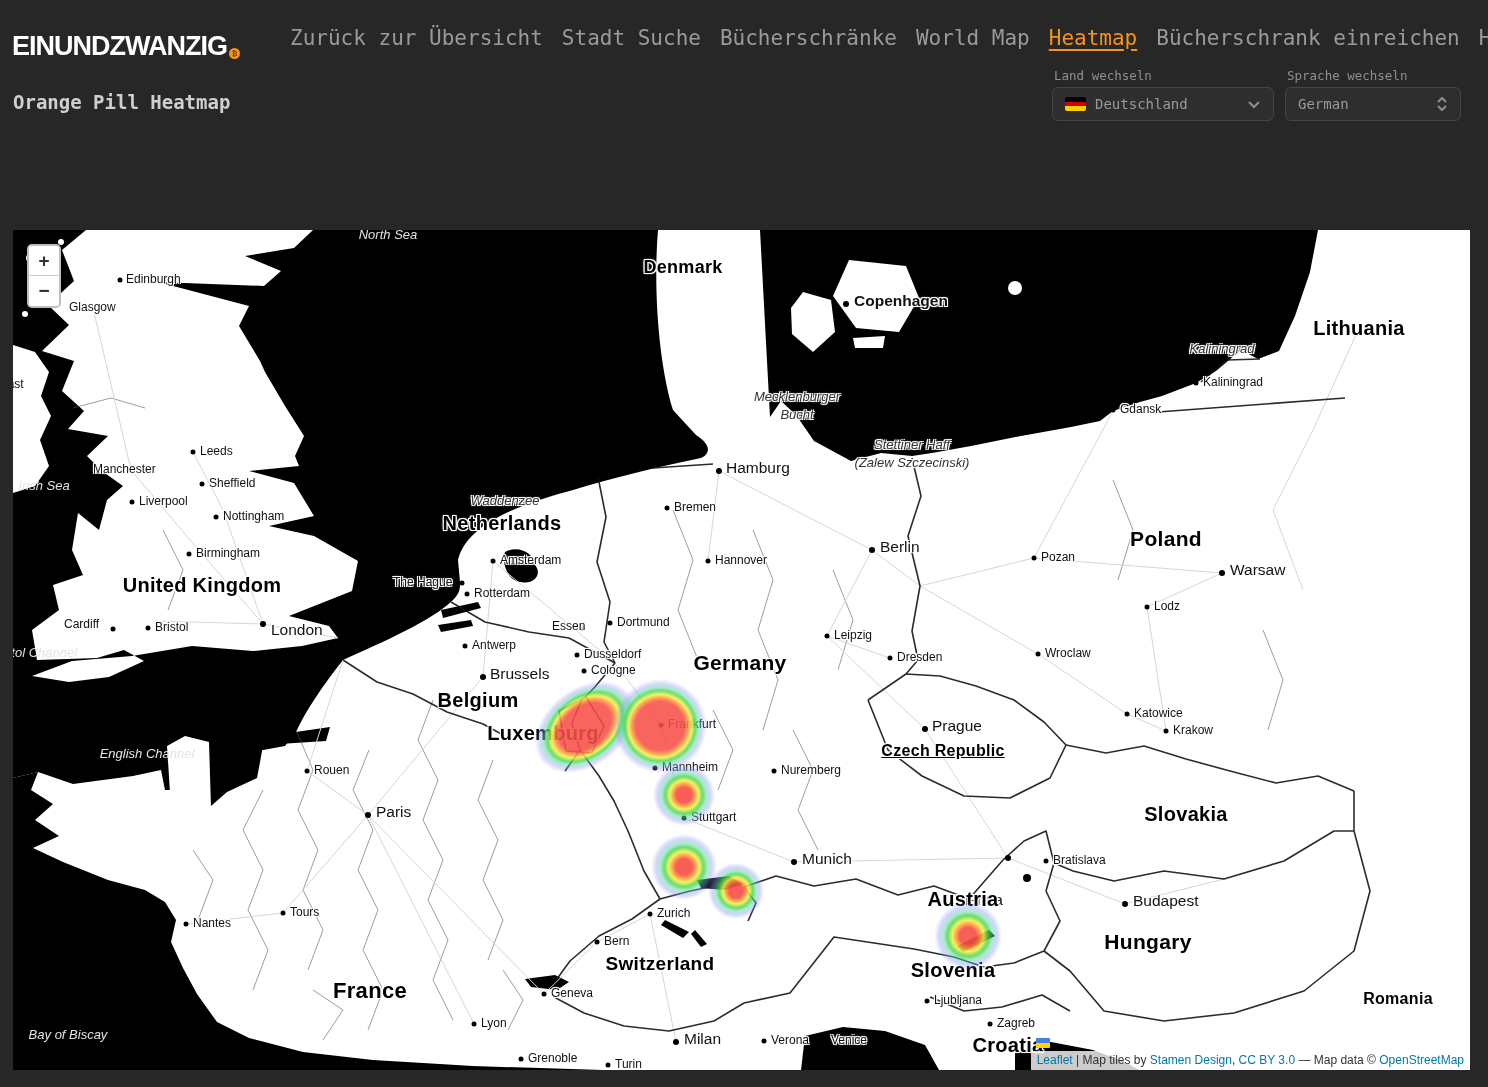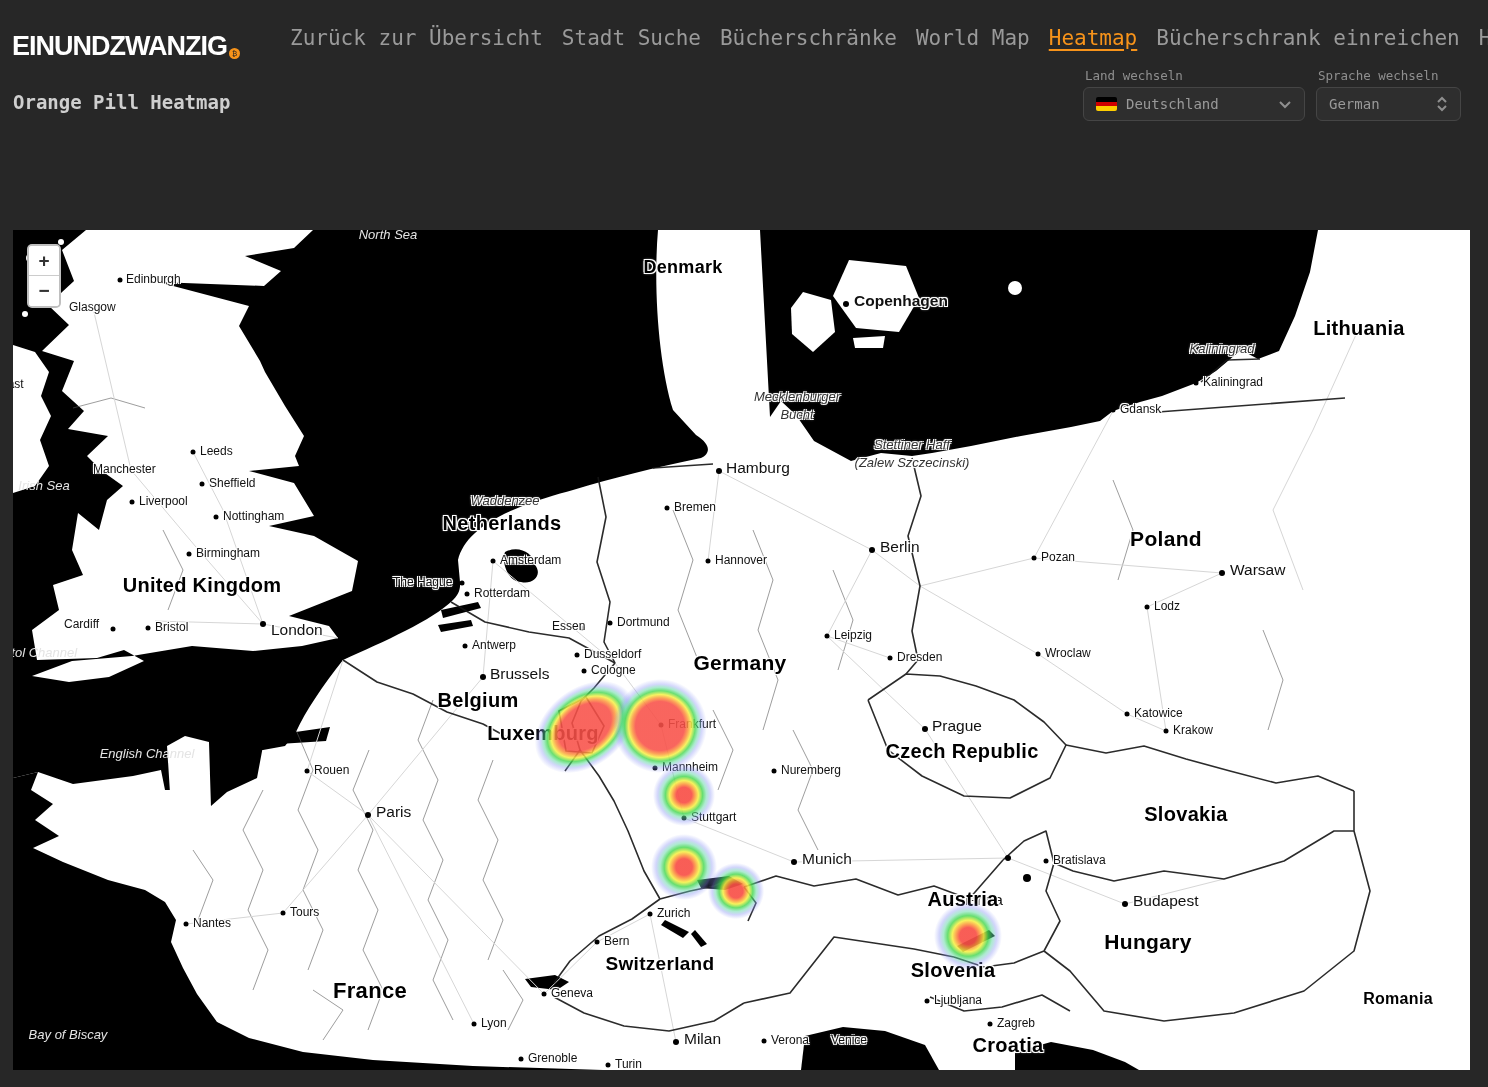--- a/index.html
+++ b/index.html
@@ -20,21 +20,21 @@
   .nav a.active { color:#f7931a; text-decoration:underline; text-underline-offset:4px; }
 
   
   .controls { position:absolute; top:68px; right:27px; display:flex; gap:11px; }
   .control-group { display:flex; flex-direction:column; }
   .control-label { font-size:12.5px; color:#8f8f8f; margin-bottom:4px; padding-left:2px; }
   .select-box { height:34px; background:#2e2e2e; border:1px solid #454545; border-radius:6px;
                 display:flex; align-items:center; padding:0 12px; color:#9a9a9a; font-size:14px;
                 cursor:pointer; }
   .select-country { width:222px; }
-  .select-language { width:145px; }
+  .select-language { width:176px; }
   .flag-de { width:21px; height:14px; border-radius:2px; margin-right:9px; flex:0 0 auto;
              background:linear-gradient(#000 33%, #d00000 33%, #d00000 66%, #ffce00 66%); }
   .select-spacer { flex:1; }
   .chev { stroke:#8f8f8f; stroke-width:2; fill:none; }
 
   
   .page-title { color:#cfcfcf; font-size:19px; font-weight:bold; margin:16px 0 11px 13px; }
 
   
   .map { position:absolute; left:13px; top:230px; width:1457px; height:840px; background:#fff;
@@ -376,21 +376,21 @@
       <div class="city" style="left: 1190px; top: 146px;">Kaliningrad</div>
       <div class="dot" style="left: 833px; top: 74px; width: 6px; height: 6px;"></div>
       <div class="city big" style="left: 841px; top: 63px; font-weight: bold;">Copenhagen</div>
       <div class="region" style="left: 189px; top: 355px; font-size: 20px;">United Kingdom</div>
       <div class="region" style="left: 489px; top: 293px; font-size: 20px;">Netherlands</div>
       <div class="region" style="left: 465px; top: 470px; font-size: 20px;">Belgium</div>
       <div class="region" style="left: 727px; top: 432px; font-size: 21px;">Germany</div>
       <div class="region" style="left: 530px; top: 503px; font-size: 20px;">Luxemburg</div>
       <div class="region" style="left: 357px; top: 761px; font-size: 22px;">France</div>
       <div class="region" style="left: 647px; top: 733px; font-size: 19px;">Switzerland</div>
-      <div class="region" style="left: 949px; top: 521px; font-size: 20px;">Czech Republic</div>
+      <div class="region" style="left: 930px; top: 521px; font-size: 16px; text-decoration: underline;">Czech Republic</div>
       <div class="region" style="left: 1153px; top: 308px; font-size: 21px;">Poland</div>
       <div class="region" style="left: 1346px; top: 98px; font-size: 20px;">Lithuania</div>
       <div class="region" style="left: 670px; top: 37px; font-size: 18px;">Denmark</div>
       <div class="region" style="left: 1173px; top: 584px; font-size: 20px;">Slovakia</div>
       <div class="region" style="left: 950px; top: 669px; font-size: 20px;">Austria</div>
       <div class="region" style="left: 1135px; top: 711px; font-size: 21px;">Hungary</div>
       <div class="region" style="left: 940px; top: 740px; font-size: 20px;">Slovenia</div>
       <div class="region" style="left: 995px; top: 815px; font-size: 20px;">Croatia</div>
       <div class="region" style="left: 1385px; top: 769px; font-size: 16px;">Romania</div>
       <div class="water on-black" style="left: 375px; top: 4px; font-size: 13px;">North Sea</div>
@@ -413,13 +413,17 @@
       <div class="heat small" style="left: 637px; top: 603px; width: 68px; height: 68px;"></div>
       <div class="heat small" style="left: 694px; top: 632px; width: 58px; height: 58px;"></div>
       <div class="heat small" style="left: 920px; top: 671px; width: 70px; height: 70px;"></div>
     </div>
 
   <div class="zoom-ctl">
     <div class="zoom-btn">+</div>
     <div class="zoom-btn">−</div>
   </div>
 
+  <div class="attribution">
+    <span class="attr-flag"></span>
+    <span><a href="#">Leaflet</a><span> | Map tiles by </span><a href="#">Stamen Design</a><span>, </span><a href="#">CC BY 3.0</a><span> — Map data © </span><a href="#">OpenStreetMap</a></span>
+  </div>
 </div>
 
 </body></html>

